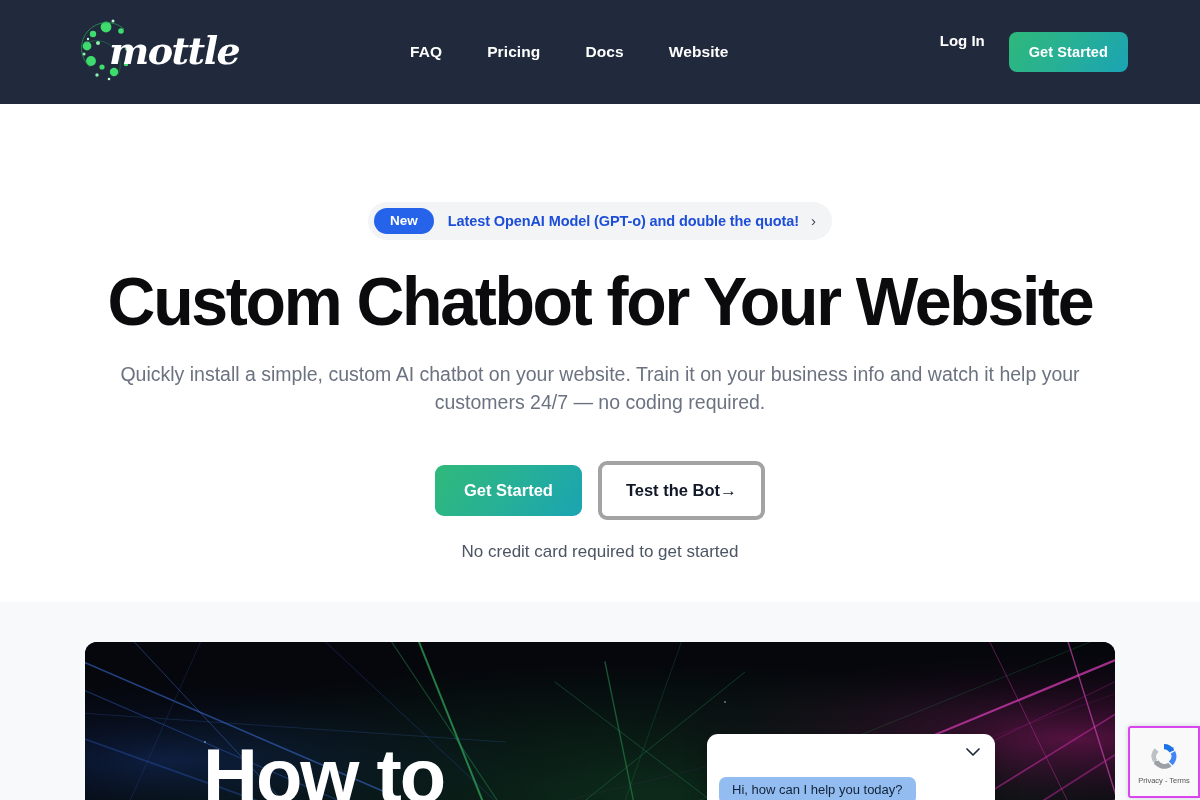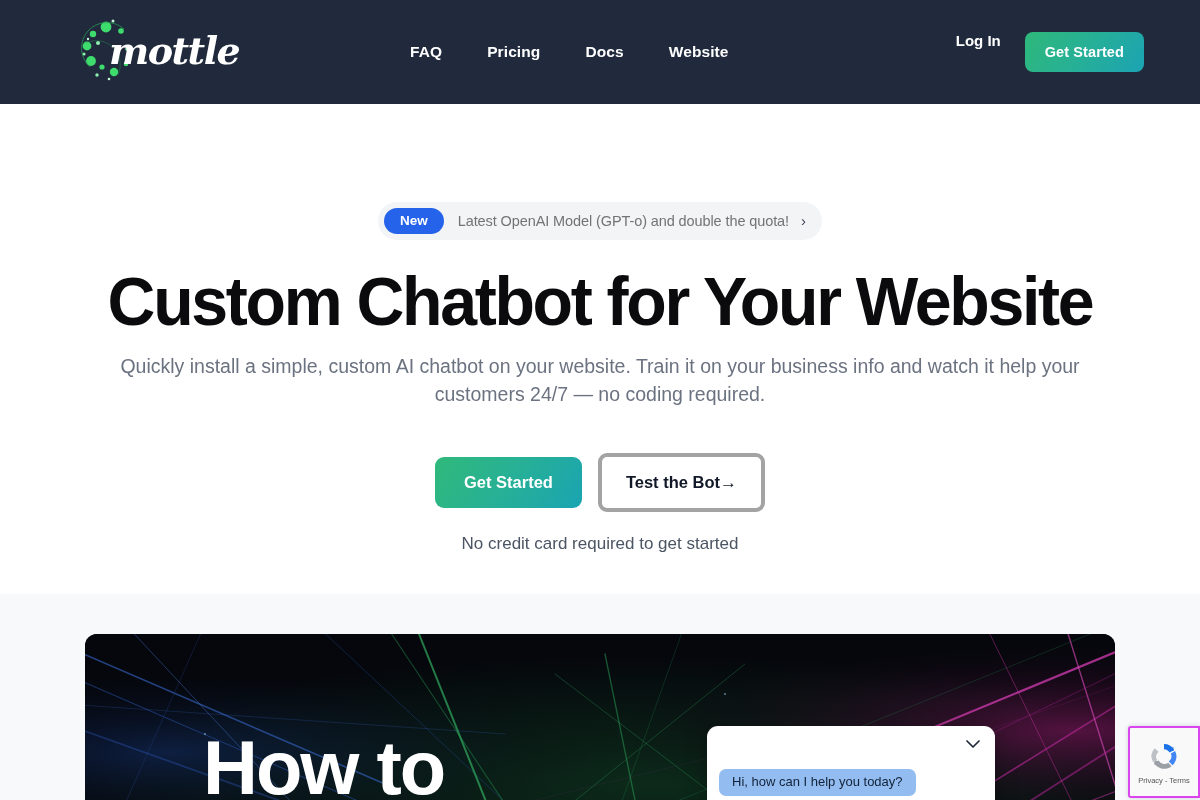--- a/index.html
+++ b/index.html
@@ -17,21 +17,21 @@
   }
 
   .page { position: relative; width: 1200px; height: 800px; overflow: hidden; }
 
   
   .header {
     height: 104px;
     background: #202a3c;
     display: flex;
     align-items: center;
-    padding: 0 56px 0 80px;
+    padding: 0 72px 0 80px;
     position: relative;
     z-index: 20;
   }
 
   .logo-wrap {
     display: flex;
     align-items: center;
     height: 100%;
     width: 250px;
     flex: 0 0 auto;
@@ -114,22 +114,22 @@
     background: #2563eb;
     color: #ffffff;
     font-size: 13.5px;
     font-weight: 600;
     border-radius: 999px;
     padding: 6px 16px;
     line-height: 1;
   }
   .announce-text {
     font-size: 14.5px;
-    color: #737373;
-    font-weight: 400;
+    color: #1d4ed8;
+    font-weight: 700;
     letter-spacing: -0.1px;
   }
   .announce-chevron {
     display: inline-block;
     color: #3d4758;
     font-size: 15px;
     line-height: 1;
     margin-left: -2px;
   }
 
@@ -138,21 +138,21 @@
     font-size: 69px;
     line-height: 1.05;
     font-weight: 900;
     color: #0b0b0d;
     letter-spacing: -2.4px;
     font-family: "Liberation Sans Narrow", "Liberation Sans", sans-serif;
     transform: scaleX(0.96);
   }
 
   .subhead {
-    margin: 14px auto 0;
+    margin: 22px auto 0;
     max-width: 985px;
     font-size: 19.5px;
     line-height: 28px;
     color: #6b7280;
     font-weight: 400;
   }
 
   .cta-row {
     margin-top: 45px;
     display: flex;

